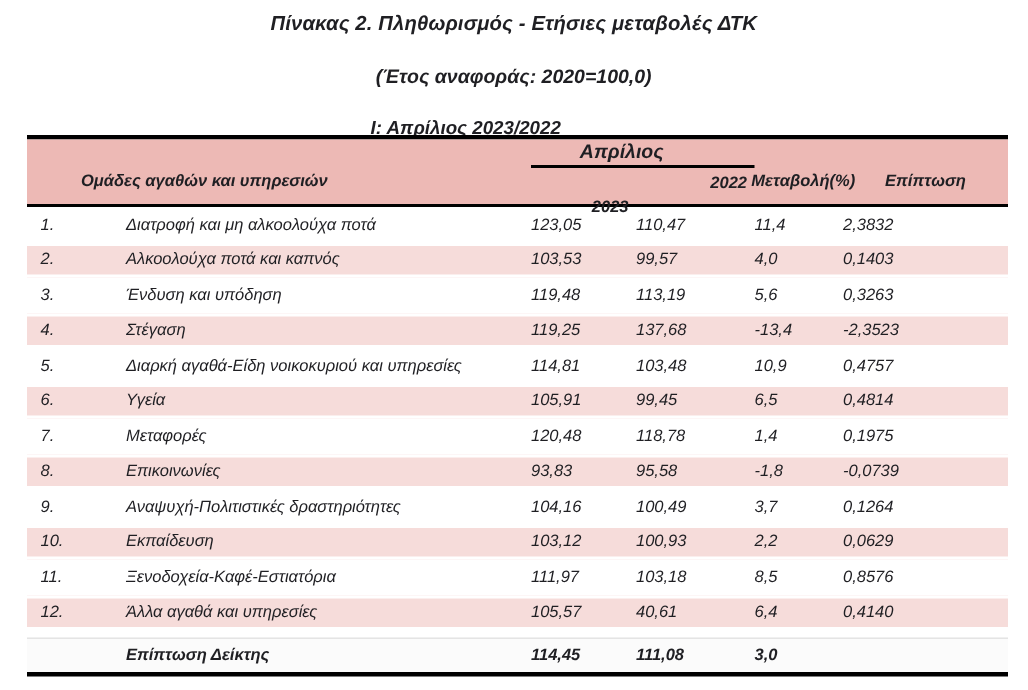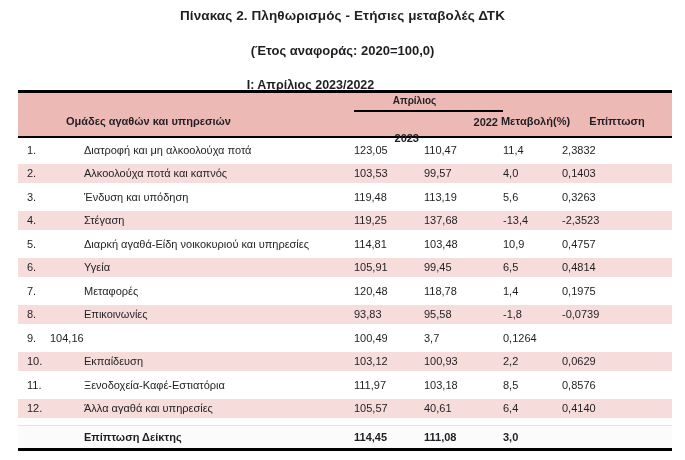--- a/index.html
+++ b/index.html
@@ -3,20 +3,21 @@
 <meta charset="utf-8">
 <style>
   html,body{margin:0;padding:0;background:#fff;}
   .page{
     position:relative;
     width:685px;height:460px;
     background:#fff;
     font-family:"Liberation Sans",sans-serif;
     color:var(--text,#1f1f23);
     overflow:hidden;
+    font-style:italic;
   }
   .title{
     padding-top:8px;
     text-align:center;
     font-weight:bold;
     font-size:13.5px;
     letter-spacing:0.1px;
   }
   .subtitle{
     text-align:center;
@@ -40,31 +41,31 @@
   .thead{
     display:grid;
     grid-template-columns:336px 149px 59px 110px;
     height:45px;
     background:var(--header-bg,#edb9b5);
     border-bottom:2px solid var(--border,#000);
     box-sizing:border-box;
   }
   .th-groups{
     display:flex;align-items:center;
-    padding-left:48px;
+    padding-left:36px;
     font-weight:bold;font-size:11px;
   }
   .th-month{
     display:flex;flex-direction:column;justify-content:flex-end;
     padding-bottom:2px;
   }
   .month-label{
     text-align:center;
     padding-right:28px;
-    font-weight:bold;font-size:10px;
+    font-weight:bold;font-size:13px;
     height:16px;line-height:16px;
   }
   .month-underline{height:2px;background:var(--border,#000);margin:1px 0 2px;}
   .years{display:flex;}
   .year{font-weight:bold;font-size:11px;text-align:right;box-sizing:border-box;height:16px;line-height:16px;}
   .y2023{width:70px;padding-right:5px;margin-top:16px;}
   .y2022{width:79px;padding-right:5px;}
   .th-change{
     display:flex;flex-direction:row;justify-content:center;align-items:center;
     font-weight:bold;font-size:11px;line-height:14px;
@@ -194,20 +195,21 @@
         <div class="trow stripe">
     <div class="c-num">8.</div>
     <div class="c-label">Επικοινωνίες</div>
     <div class="cell-num c-2023">93,83</div>
     <div class="cell-num c-2022">95,58</div>
     <div class="cell-num c-change">-1,8</div>
     <div class="cell-num c-impact">-0,0739</div>
   </div>
         <div class="trow">
     <div class="c-num">9.</div>
+    <div class="c-label">Αναψυχή-Πολιτιστικές δραστηριότητες</div>
     <div class="cell-num c-2023">104,16</div>
     <div class="cell-num c-2022">100,49</div>
     <div class="cell-num c-change">3,7</div>
     <div class="cell-num c-impact">0,1264</div>
   </div>
         <div class="trow stripe">
     <div class="c-num">10.</div>
     <div class="c-label">Εκπαίδευση</div>
     <div class="cell-num c-2023">103,12</div>
     <div class="cell-num c-2022">100,93</div>

